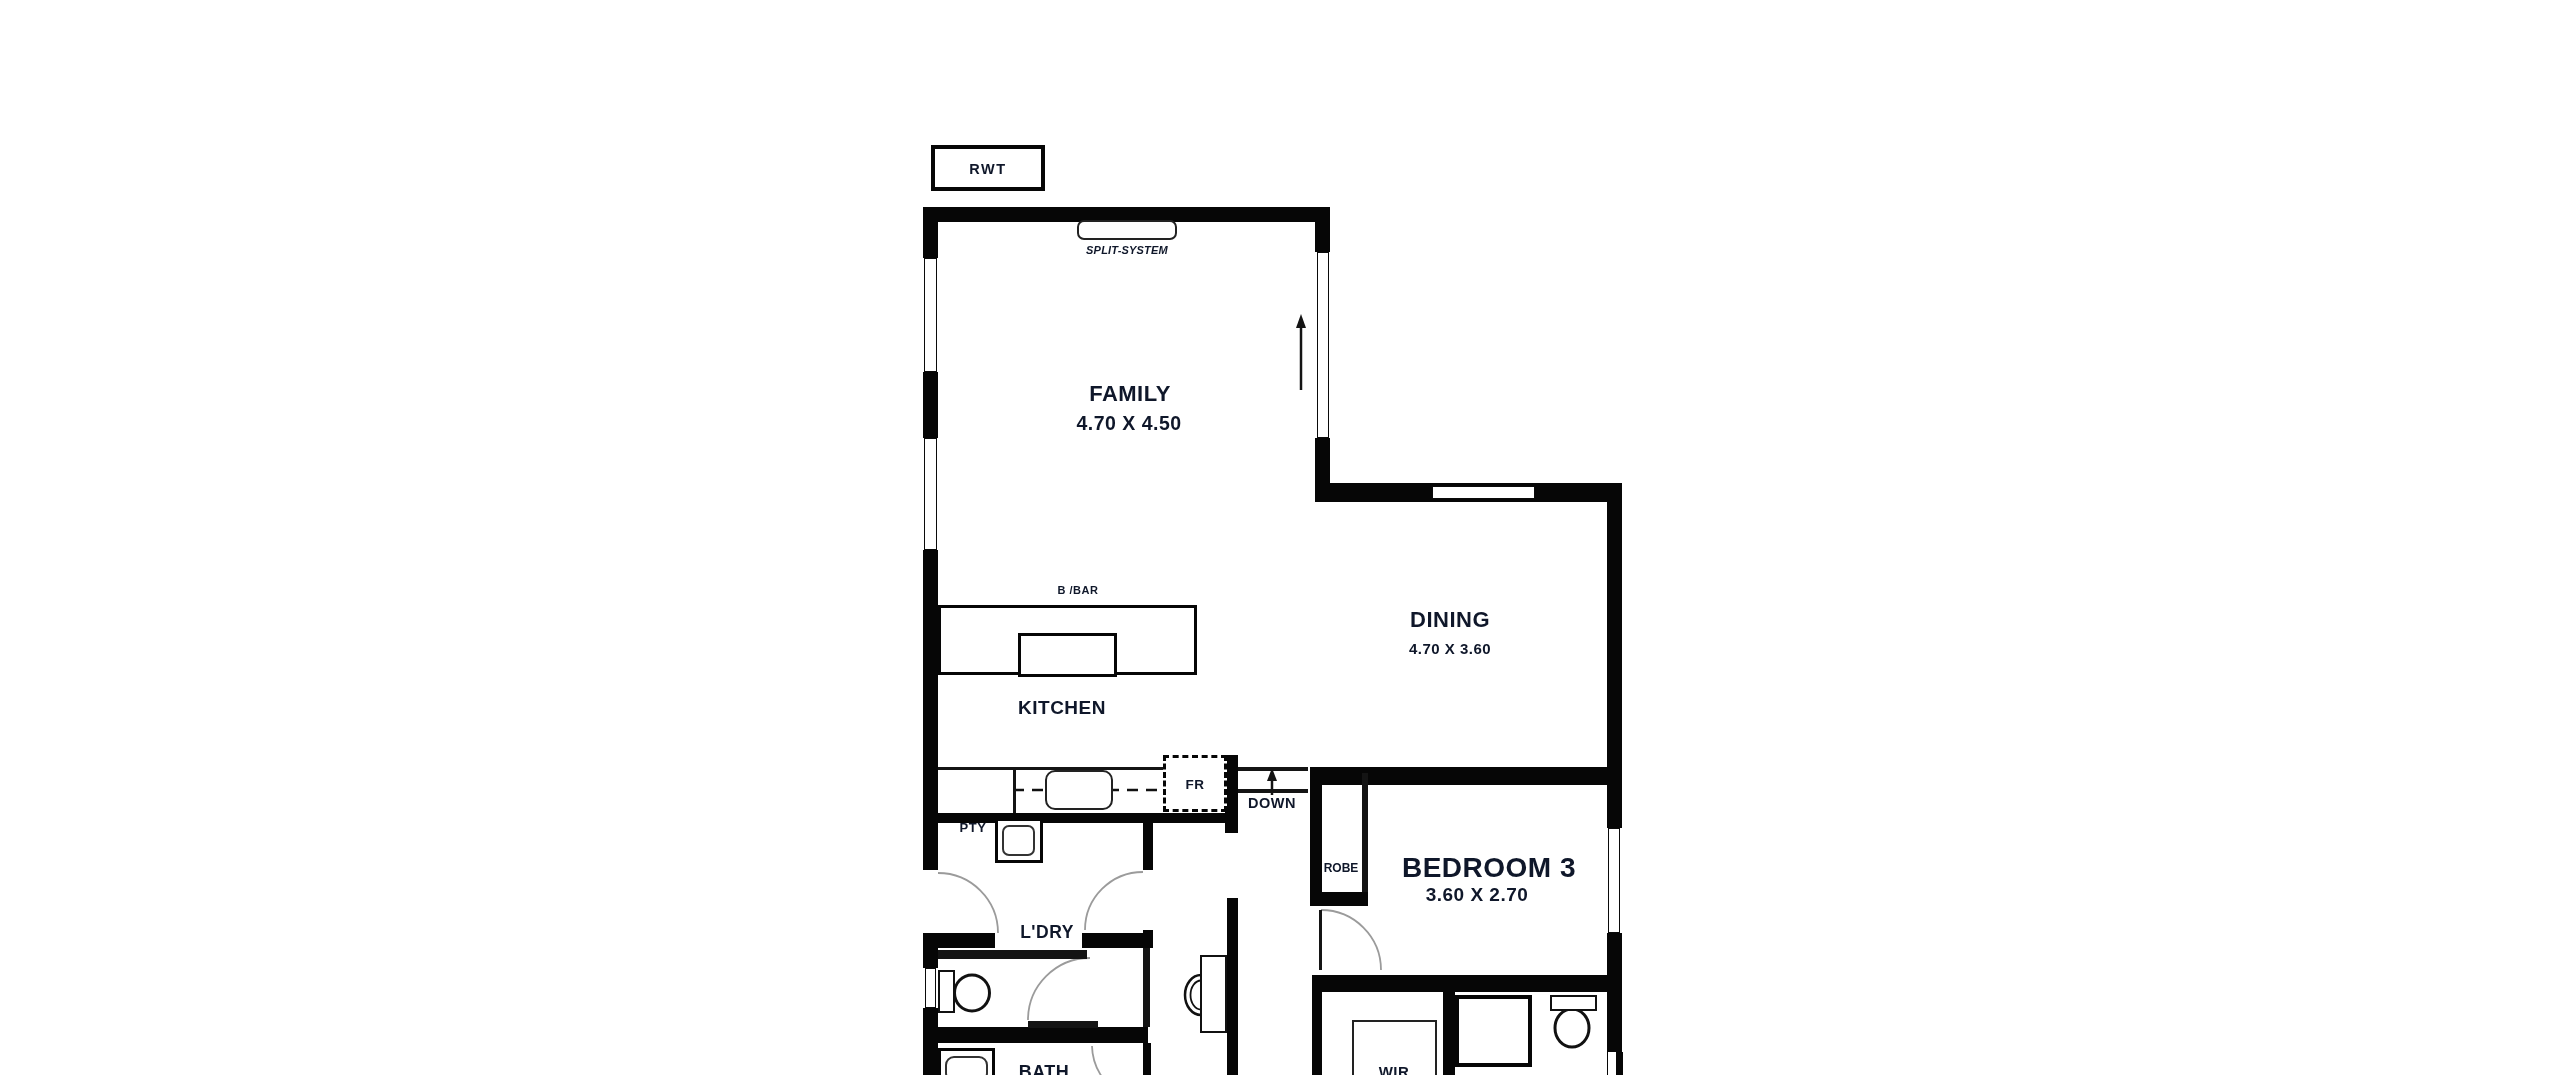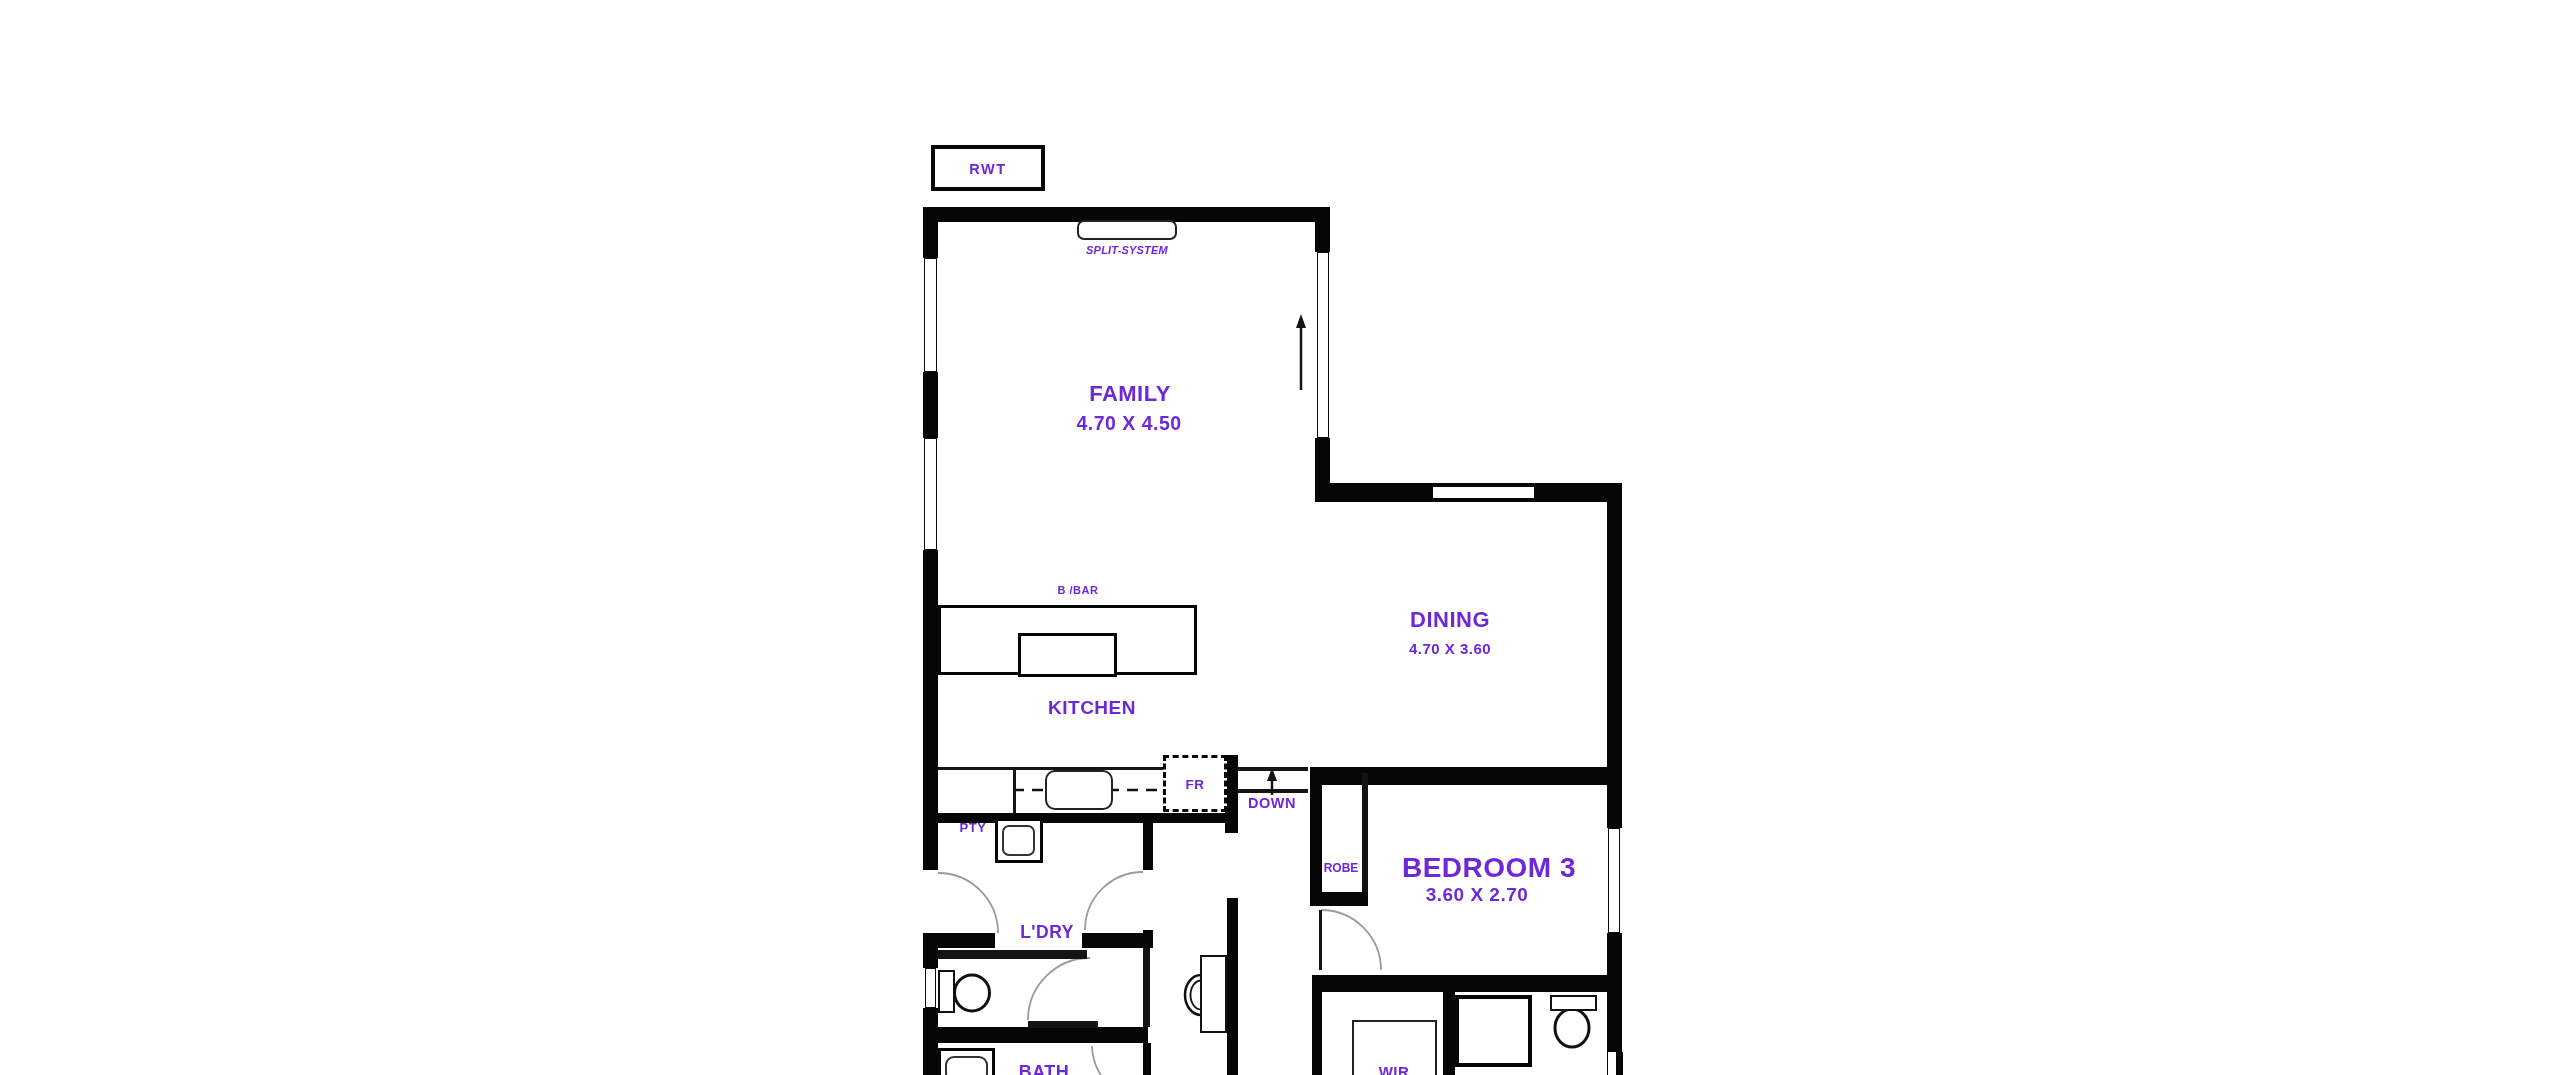--- a/index.html
+++ b/index.html
@@ -4,21 +4,21 @@
 <style>
   html,body{margin:0;padding:0;background:#ffffff;}
   #canvas{position:relative;width:2560px;height:1075px;background:#ffffff;overflow:hidden;
           font-family:"Liberation Sans", sans-serif;}
   .wall{position:absolute;background:#060606;}
   .thin{position:absolute;background:#141414;}
   .win{position:absolute;background:#ffffff;border:1.5px solid #0a0a0a;box-sizing:border-box;}
   .slot{position:absolute;background:#ffffff;}
   .box{position:absolute;background:#ffffff;border:3px solid #060606;box-sizing:border-box;}
   .box2{position:absolute;background:#ffffff;border:2.5px solid #161616;box-sizing:border-box;}
-  .lbl{position:absolute;transform:translate(-50%,-50%);color:#6d28d9;font-weight:600;
+  .lbl{position:absolute;transform:translate(-50%,-50%);color:#0f172a;font-weight:600;
        white-space:nowrap;letter-spacing:.5px;}
   svg.overlay{position:absolute;left:0;top:0;}
 </style>
 </head>
 <body>
 
 <div id="canvas">
 
   <svg class="overlay" width="2560" height="1075" viewBox="0 0 2560 1075">
 
@@ -182,21 +182,21 @@
 
   <div class="lbl" style="left:1127px;top:250px;font-size:11px;font-style:italic;font-weight:600;letter-spacing:.2px">SPLIT-SYSTEM</div>
 
   <div class="lbl" style="left:1130px;top:394px;font-size:22px">FAMILY</div>
   <div class="lbl" style="left:1129px;top:423px;font-size:19.5px">4.70 X 4.50</div>
 
   <div class="lbl" style="left:1450px;top:620px;font-size:22px">DINING</div>
   <div class="lbl" style="left:1450px;top:648px;font-size:15px">4.70 X 3.60</div>
 
   <div class="lbl" style="left:1078px;top:590px;font-size:11px">B /BAR</div>
-  <div class="lbl" style="left:1092px;top:708px;font-size:19px">KITCHEN</div>
+  <div class="lbl" style="left:1062px;top:708px;font-size:19px">KITCHEN</div>
 
   <div class="lbl" style="left:973px;top:827px;font-size:13px">PTY</div>
   <div class="lbl" style="left:1272px;top:803px;font-size:14.5px">DOWN</div>
   <div class="lbl" style="left:1341px;top:868px;font-size:12px;letter-spacing:0">ROBE</div>
 
   <div class="lbl" style="left:1047px;top:932px;font-size:17.5px">L'DRY</div>
 
   <div class="lbl" style="left:1489px;top:868px;font-size:28px">BEDROOM 3</div>
   <div class="lbl" style="left:1477px;top:895px;font-size:19px">3.60 X 2.70</div>
 

